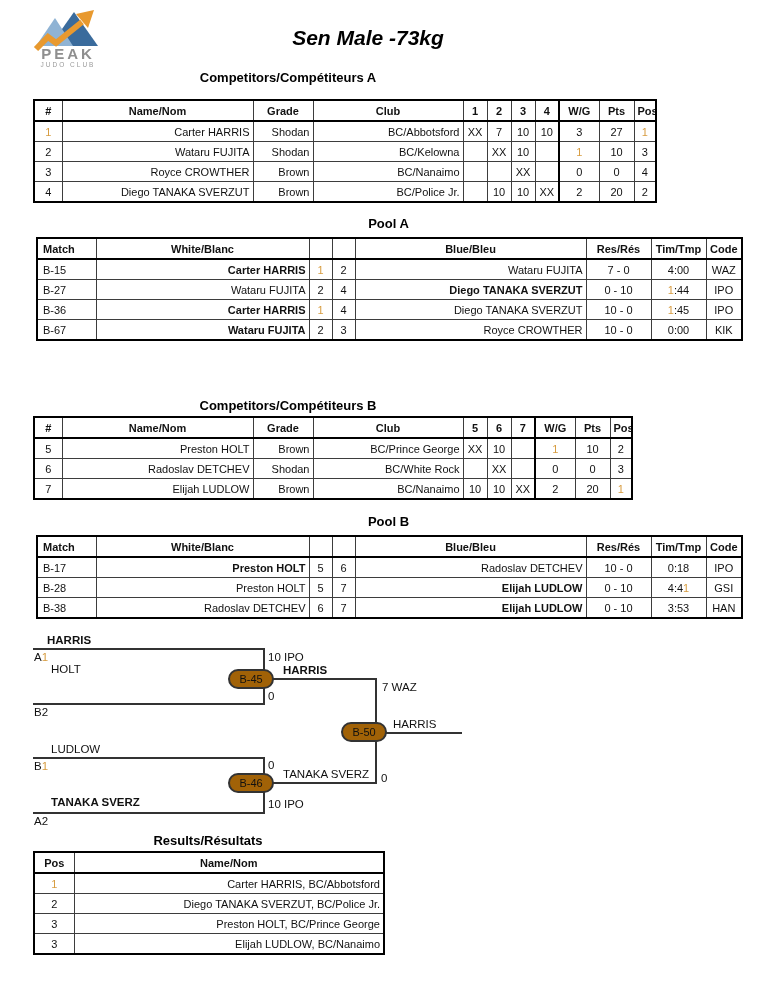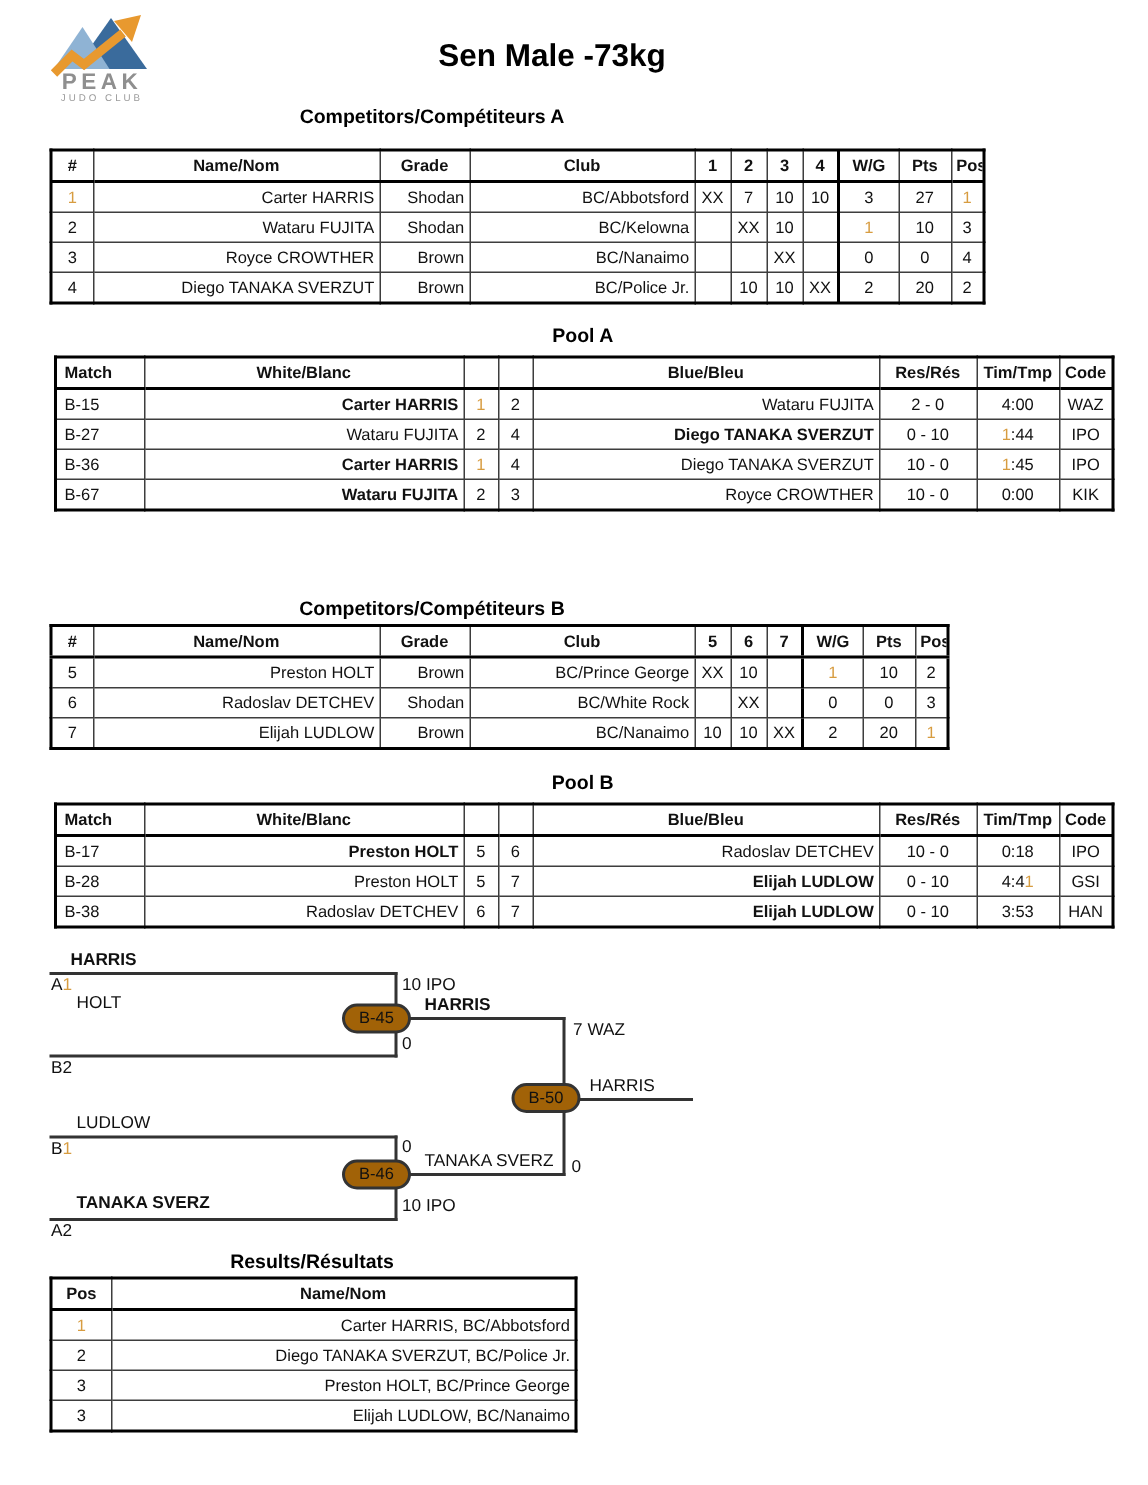--- a/index.html
+++ b/index.html
@@ -4,21 +4,21 @@
 <style>
   html,body{margin:0;padding:0}
   body{
     width:765px;height:990px;background:#ffffff;position:relative;
     font-family:"Liberation Sans", sans-serif;color:#111;
     -webkit-font-smoothing:antialiased;
   }
   .abs{position:absolute}
   .page-title{
     position:absolute;left:0;top:26px;width:736px;text-align:center;
-    font-size:21px;font-weight:bold;color:#000;
+    font-size:21px;font-weight:bold;color:#000;font-style:italic;
   }
   .sec-title{position:absolute;font-size:13px;font-weight:bold;text-align:center;color:#000}
 
   table.sheet{
     position:absolute;border-collapse:collapse;table-layout:fixed;
     border:2px solid #000;font-size:11px;background:#fff;
   }
   table.sheet th,table.sheet td{
     border:1px solid #3d3d3d;height:19px;padding:0 3px;
     overflow:hidden;white-space:nowrap;font-size:11px;vertical-align:middle;
@@ -168,21 +168,21 @@
       <th>Code</th>
     </tr>
   </thead>
   <tbody>
     <tr>
       <td class="ml">B-15</td>
       <td class="l b">Carter HARRIS</td>
       <td class="c one">1</td>
       <td class="c">2</td>
       <td class="l">Wataru FUJITA</td>
-      <td class="c">2 - 0</td>
+      <td class="c">7 - 0</td>
       <td class="c">4:00</td>
       <td class="c">WAZ</td>
     </tr>
     <tr>
       <td class="ml">B-27</td>
       <td class="l">Wataru FUJITA</td>
       <td class="c">2</td>
       <td class="c">4</td>
       <td class="l b">Diego TANAKA SVERZUT</td>
       <td class="c">0 - 10</td>

